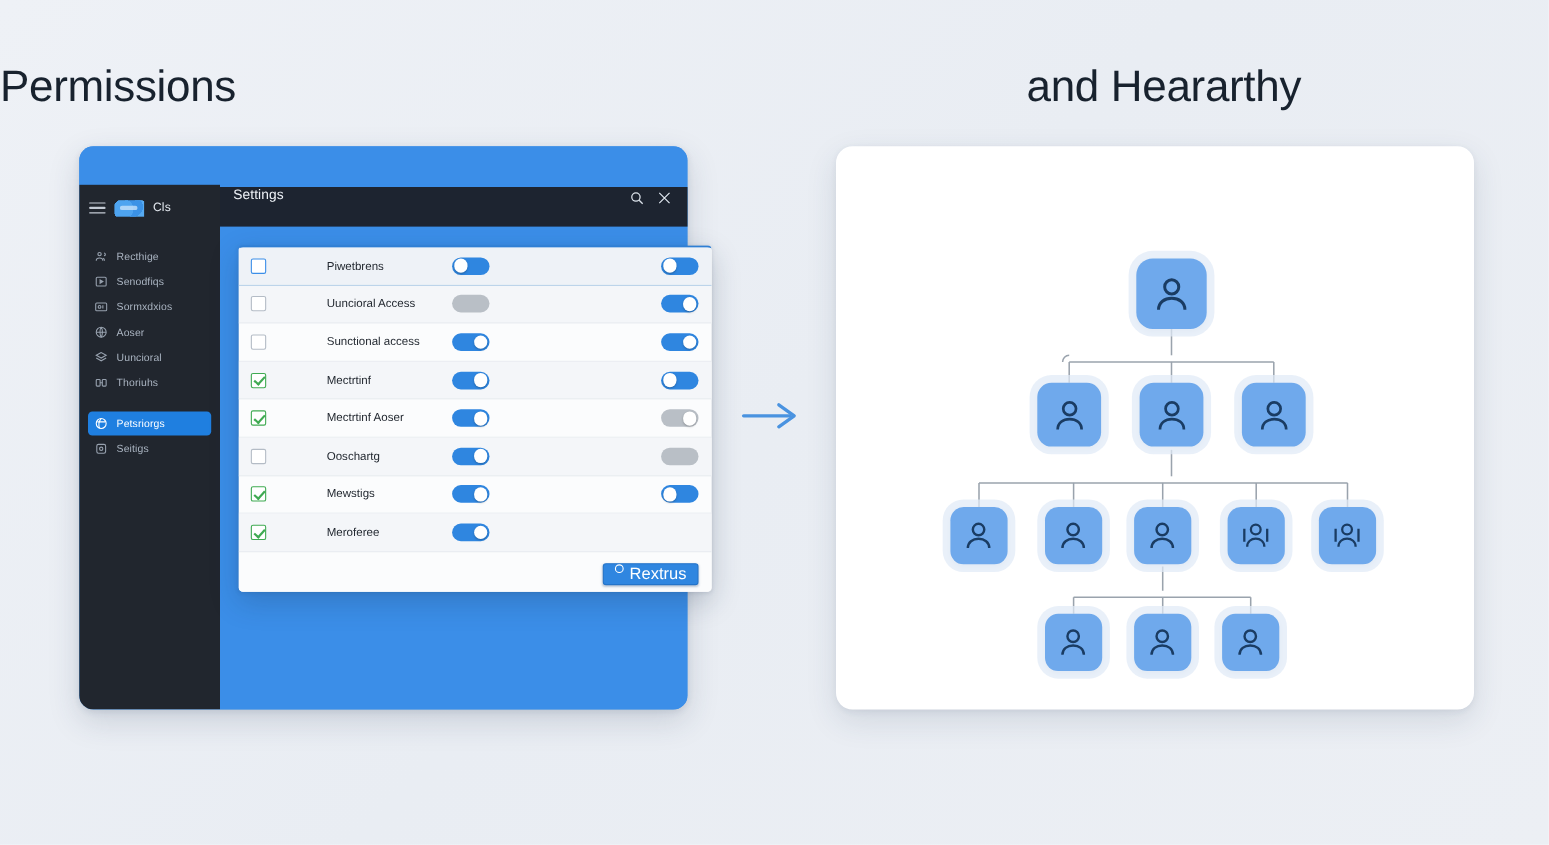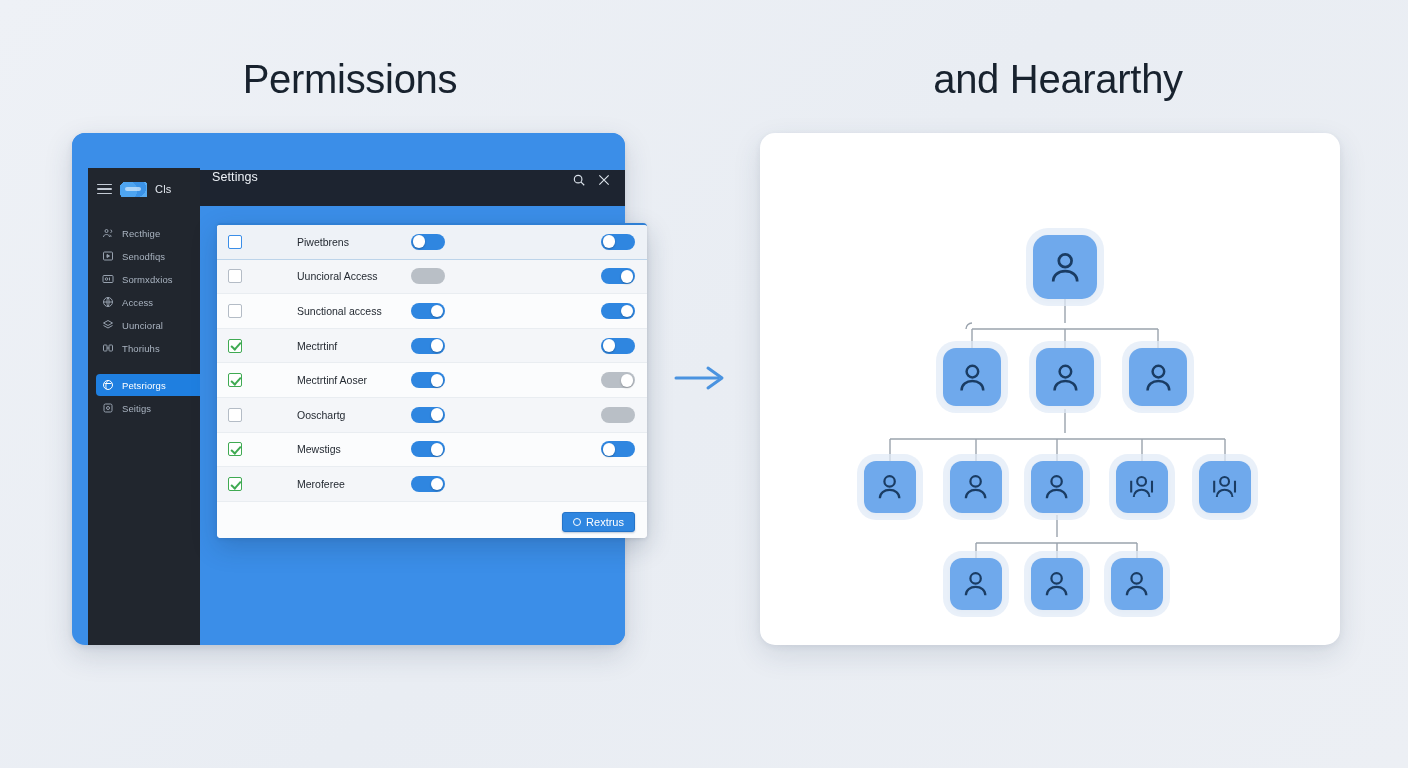--- a/index.html
+++ b/index.html
@@ -13,39 +13,39 @@
   
   .title {
     position: absolute;
     top: 57px;
     font-size: 40px;
     font-weight: 400;
     color: #18222e;
     letter-spacing: -0.3px;
     white-space: nowrap;
   }
-  #title-left  { left: 0; width: 700px; text-align: center; }
+  #title-left  { left: 0; width: 700px; }
   #title-right { left: 708px; width: 700px; text-align: center; }
 
   
   .app-window {
     position: absolute;
     left: 72px; top: 133px;
     width: 553px; height: 512px;
     border-radius: 13px;
     background: #3b8ee8;
     box-shadow: 0 10px 28px rgba(40,60,90,.17), 0 2px 6px rgba(40,60,90,.10);
     overflow: hidden;
   }
   .app-topbar {
     position: absolute; left: 0; top: 0; width: 100%; height: 35px;
     background: #3b8ee8;
   }
   .sidebar {
-    position: absolute; left: 16px; top: 35px; width: 128px; bottom: 0;
+    position: absolute; left: 0; top: 35px; width: 128px; bottom: 0;
     background: #21262e;
   }
   .sidebar-head {
     display: flex; align-items: center; gap: 8px;
     height: 42px; padding: 0 9px;
   }
   .hamburger { width: 15px; display: flex; flex-direction: column; gap: 3px; flex: none; }
   .hamburger span { display: block; height: 1.6px; background: #c3cad4; border-radius: 1px; }
   .brand-logo {
     width: 27px; height: 15px; flex: none;
@@ -148,24 +148,24 @@
   .tgl .knob.left  { left: 1.6px; }
   .tgl .knob.right { right: 1.6px; }
   .tgl-a { margin-left: 8px; }
   .tgl-b { position: absolute; right: 12px; }
 
   .panel-footer {
     height: 40px; display: flex; align-items: center; justify-content: flex-end;
     padding-right: 12px; background: #fbfcfd;
   }
   .primary-btn {
-    display: inline-flex; align-items: center; gap: 5px;
+    display: inline-flex; align-items: flex-start; gap: 5px;
     height: 20px; padding: 0 10px;
     background: #2f86e0; border: 1px solid #2474c9; border-radius: 3px;
-    color: #ffffff; font-size: 11px; cursor: pointer;
+    color: #ffffff; font-size: 15px; cursor: pointer;
     box-shadow: 0 1px 2px rgba(20,60,110,.28);
   }
   .btn-circle {
     width: 8px; height: 8px; border: 1.4px solid #ffffff; border-radius: 50%;
     display: inline-block; flex: none;
   }
 
   
   .flow-arrow { position: absolute; left: 672px; top: 362px; width: 60px; height: 32px; }
 
@@ -239,21 +239,21 @@
           </span>
         <span class="nav-label">Sormxdxios</span>
       </div>
       <div class="nav-item">
         <span class="nav-ico">
             <svg viewBox="0 0 24 24" fill="none" stroke="#97a1ae" stroke-width="2">
               <circle cx="12" cy="12" r="9"></circle>
               <path d="M3 12h18M12 3c3 3.5 3 14 0 18M12 3c-3 3.5-3 14 0 18"></path>
             </svg>
           </span>
-        <span class="nav-label">Access</span>
+        <span class="nav-label">Aoser</span>
       </div>
       <div class="nav-item">
         <span class="nav-ico">
             <svg viewBox="0 0 24 24" fill="none" stroke="#97a1ae" stroke-width="2">
               <path d="M12 3L3 8l9 5 9-5z"></path>
               <path d="M3 13l9 5 9-5"></path>
             </svg>
           </span>
         <span class="nav-label">Uuncioral</span>
       </div>

